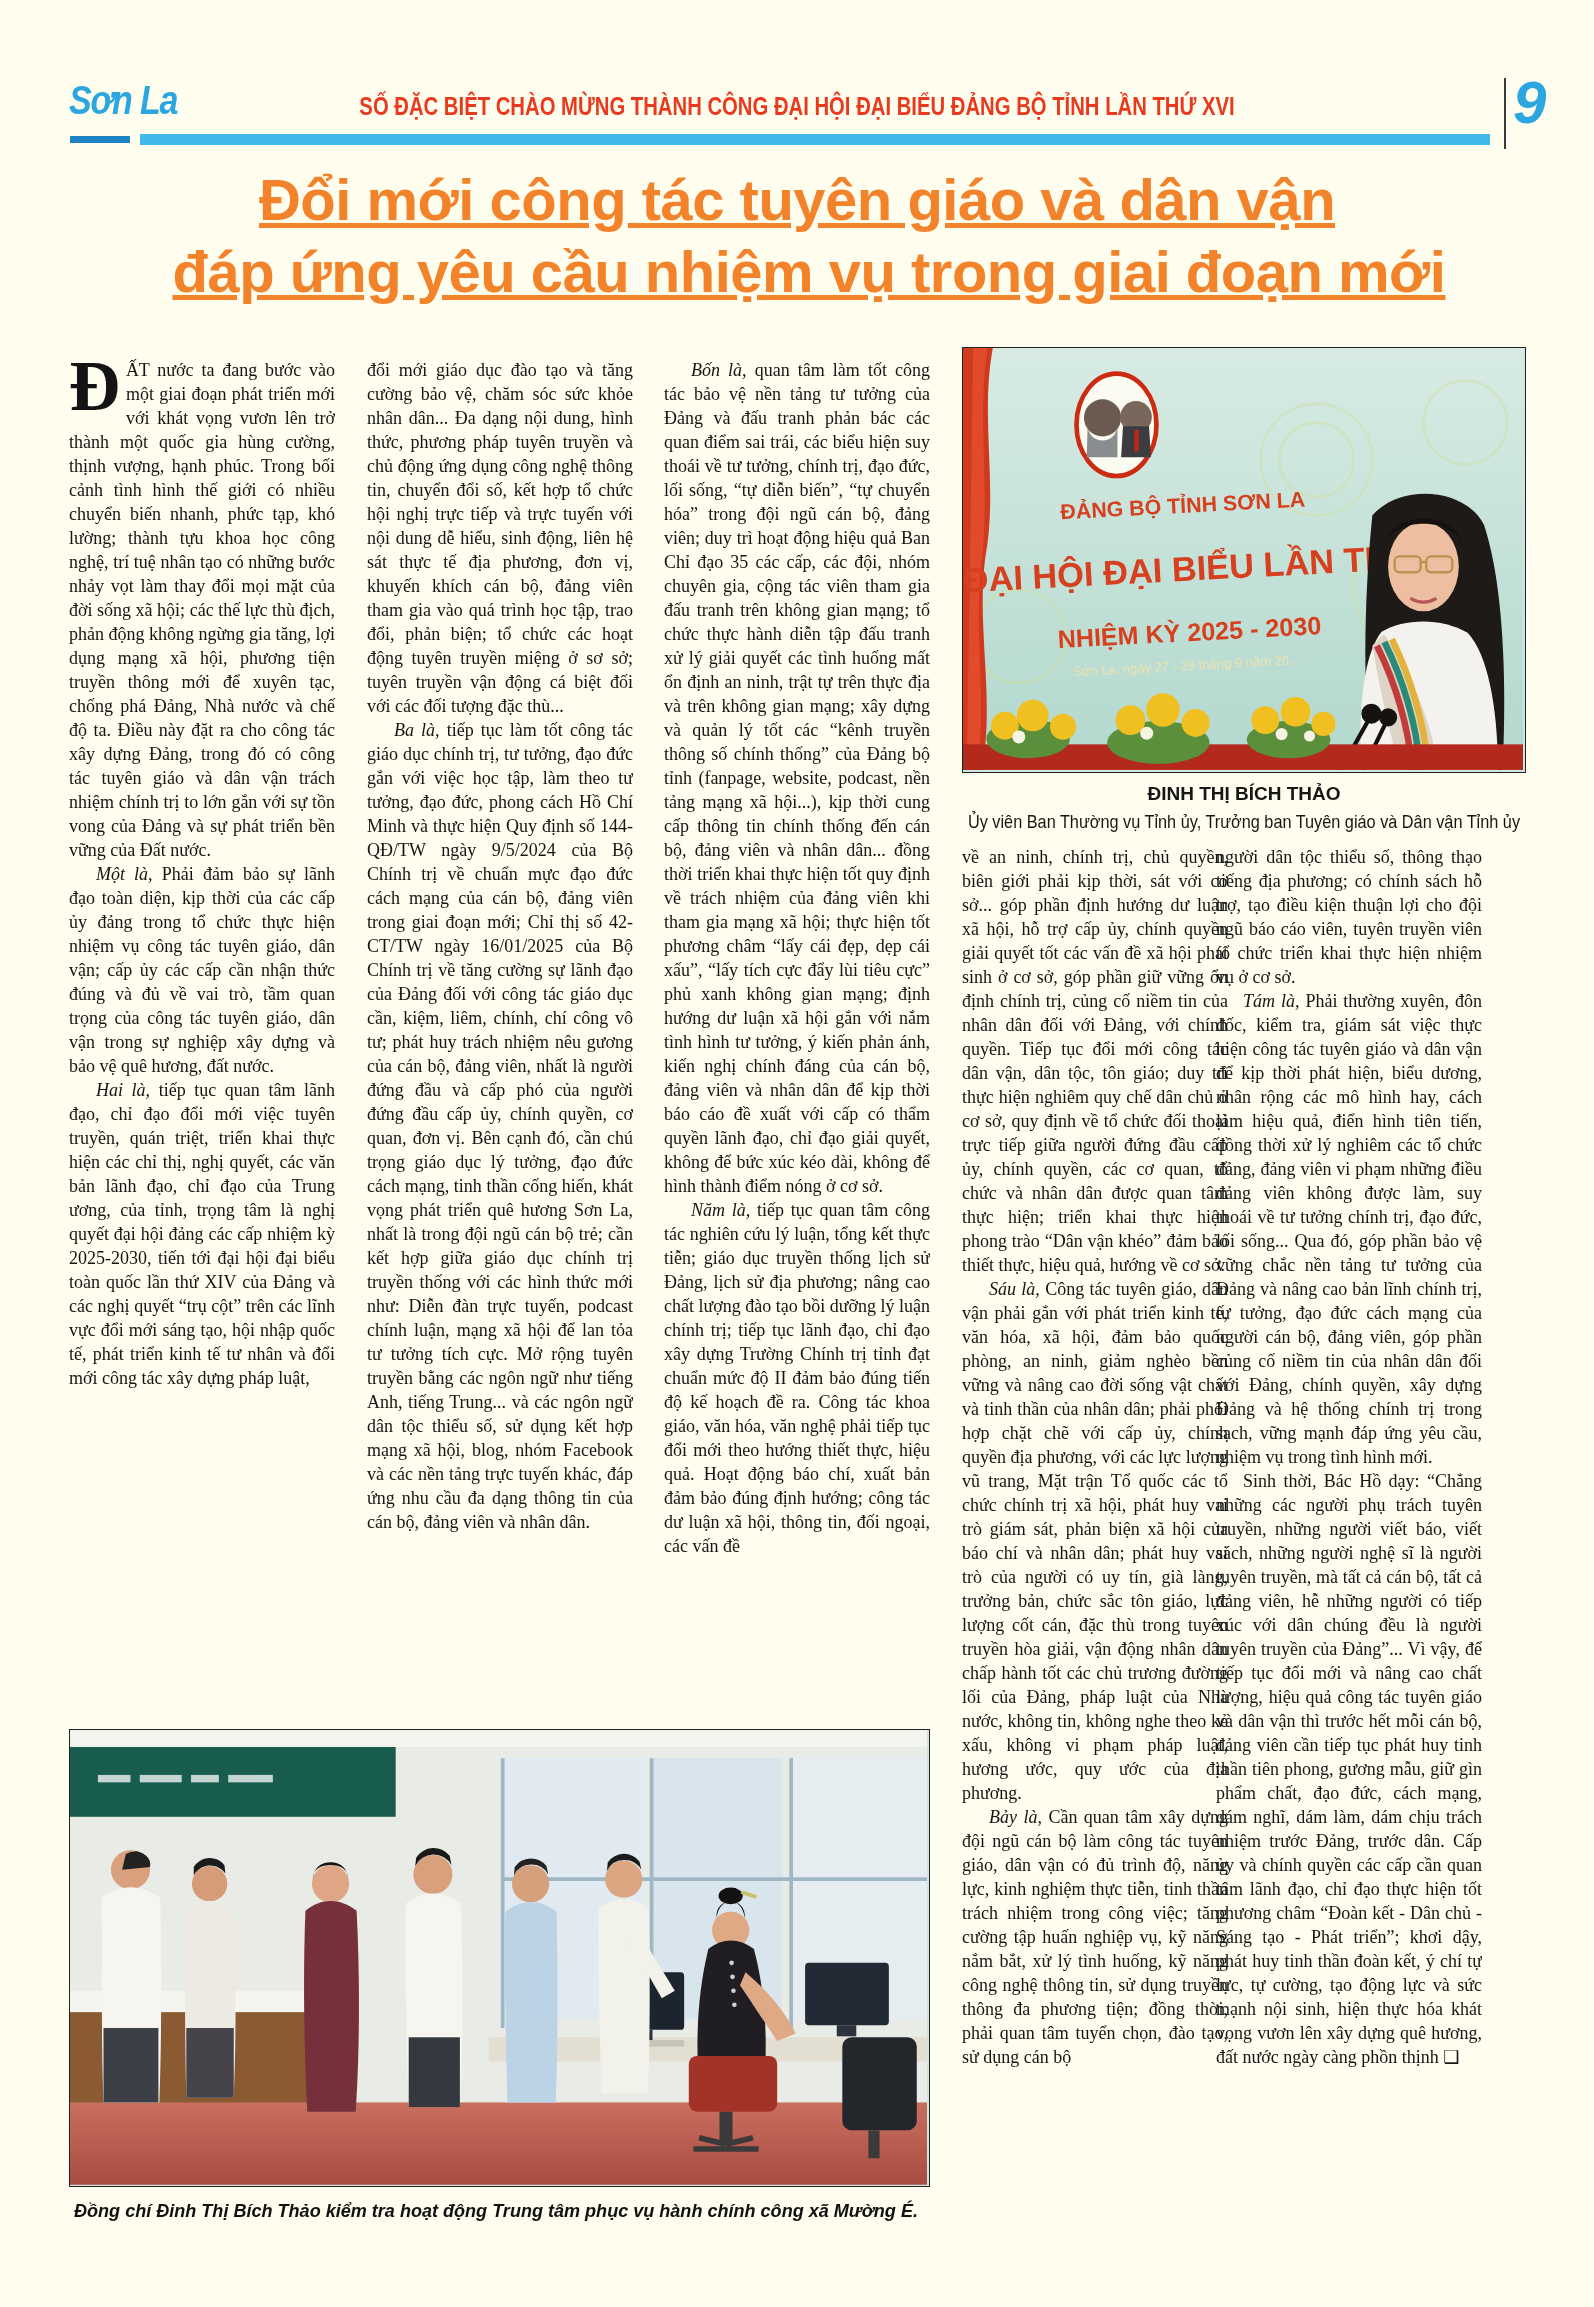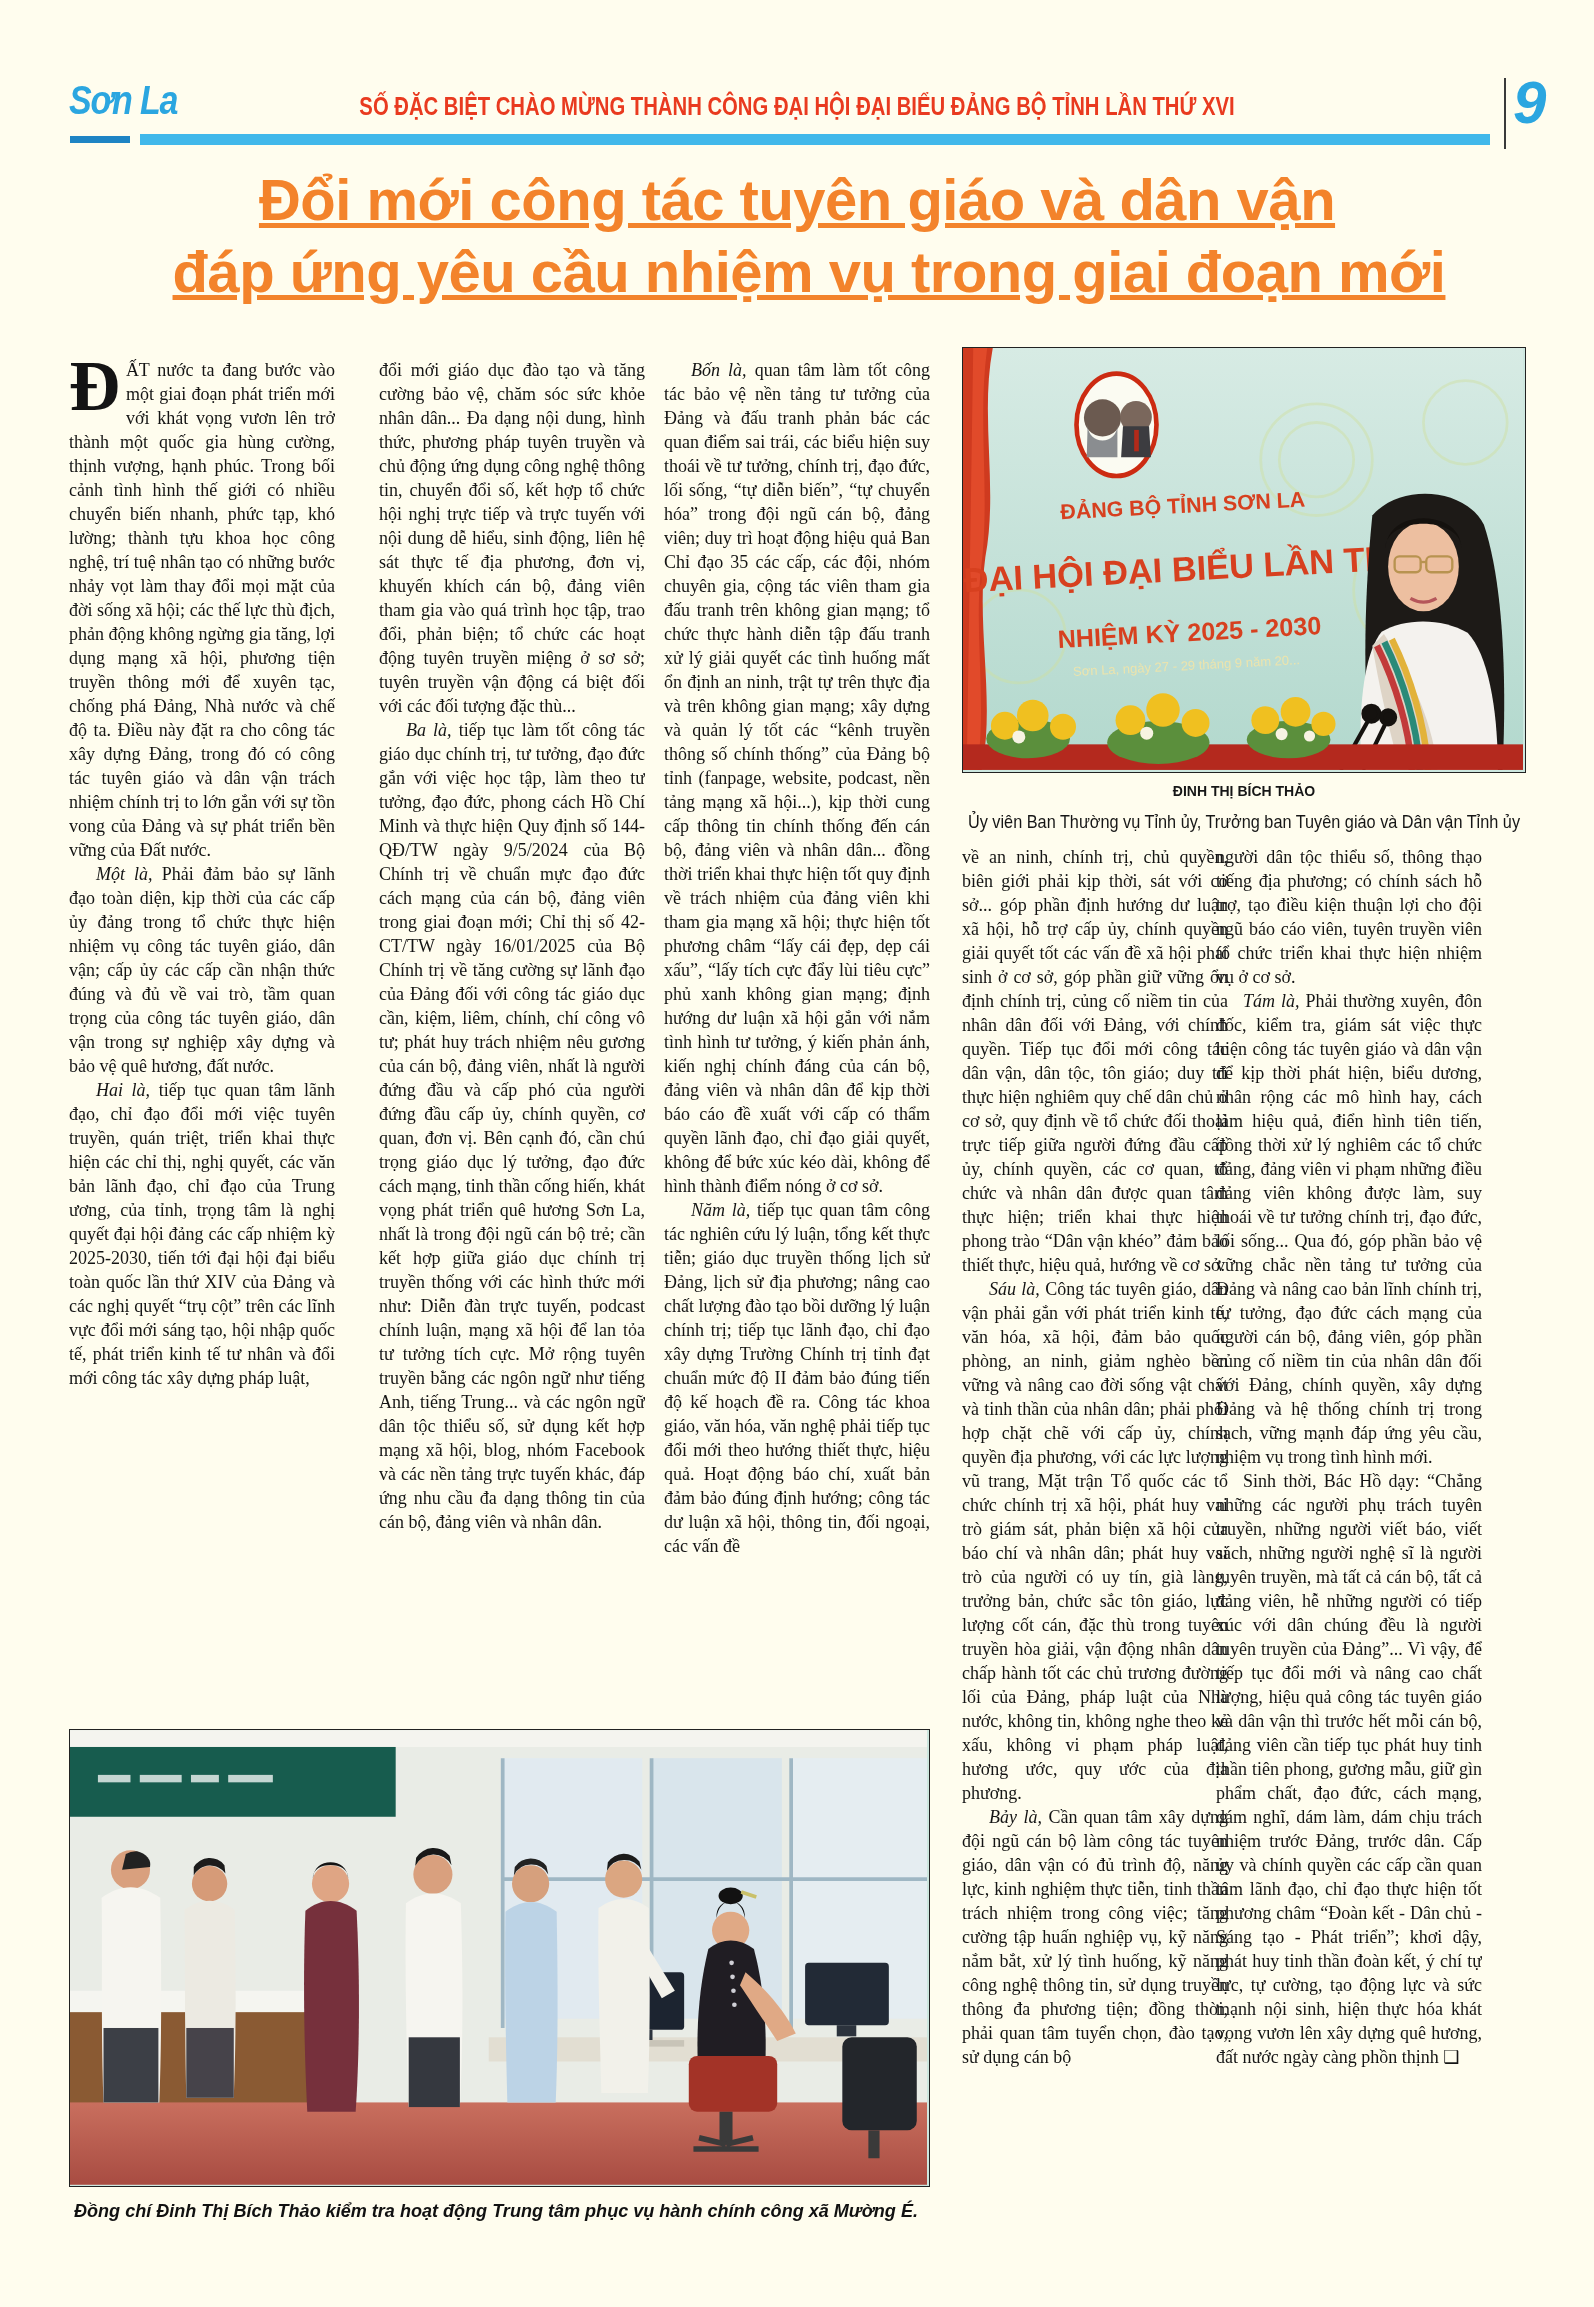--- a/index.html
+++ b/index.html
@@ -37,38 +37,38 @@
     color:#F3832B;font-size:58px;line-height:1;letter-spacing:-0.5px;white-space:nowrap;text-decoration:underline;
   }
   .headline.l1{top:171px;}
   .headline.l2{top:243px;padding-left:12px;}
   
   .col{
     position:absolute;width:266px;text-align:justify;
     font-size:18px;line-height:24px;overflow:hidden;
   }
   #col1{left:69px;top:358px;height:1366px;}
-  #col2{left:379px;top:358px;height:1366px;}
+  #col2{left:367px;top:358px;height:1366px;}
   #col3{left:664px;top:358px;height:1366px;}
   #col4{left:962px;top:845px;height:1433px;}
   #col5{left:1216px;top:845px;height:1433px;}
   .para{margin:0;}
   .para.indent{text-indent:27px;}
   .lead{font-style:italic;}
   .dropcap{
     float:left;font-weight:bold;font-size:71px;line-height:50px;
     padding:2.8px 5.6px 0 0;
   }
   
   .photo{position:absolute;border:1.9px solid #222;background:#cde7df;box-sizing:border-box;}
   #photo-top{left:962px;top:347px;width:564px;height:426px;}
   #photo-bottom{left:69px;top:1729px;width:861px;height:458px;}
   .cap-name{
     position:absolute;left:962px;top:783px;width:564px;text-align:center;
-    font-family:"Liberation Sans",sans-serif;font-weight:700;font-size:14px;color:#161616;
+    font-family:"Liberation Sans",sans-serif;font-weight:700;font-size:19px;color:#161616;
   }
   .cap-role{
     position:absolute;left:939px;top:812px;width:610px;text-align:center;
     font-family:"Liberation Sans",sans-serif;font-size:17.7px;color:#161616;
     transform:scaleX(.92);transform-origin:center;white-space:nowrap;
   }
   .cap-bottom{
     position:absolute;left:74px;top:2200px;width:884px;
     font-family:"Liberation Sans",sans-serif;font-weight:700;font-style:italic;
     font-size:19px;color:#111;

